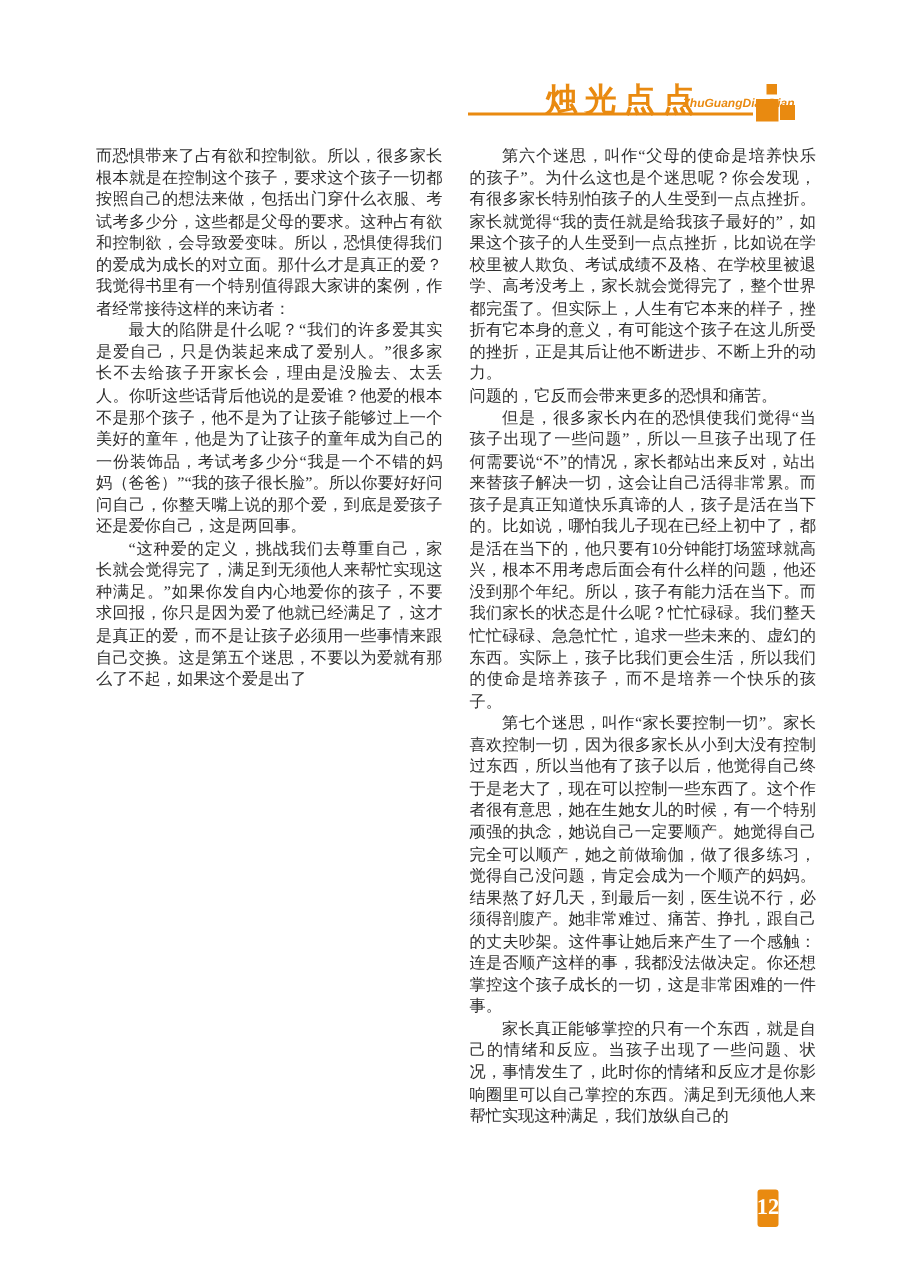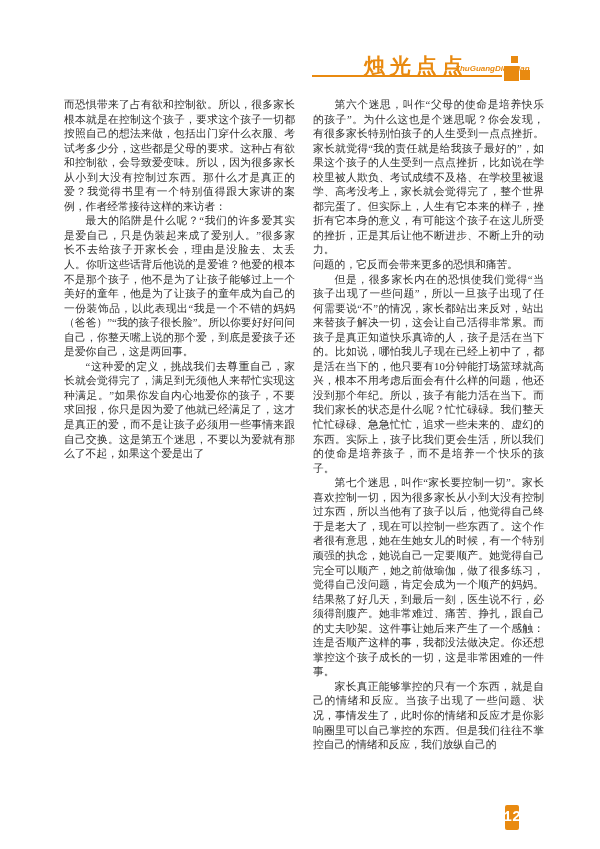--- a/index.html
+++ b/index.html
@@ -63,53 +63,52 @@
     color: var(--text, #2f2f2f);
   }
   .para.no-indent { text-indent: 0; }
 
   
   .page-number {
     position: absolute; left: 505px; top: 793px;
     width: 14px; height: 25px;
     background: var(--accent, #E98A10);
     color: #ffffff;
-    font-family: Liberation Mono, monospace;
+    font-family: Liberation Serif, serif;
     font-size: 15px; font-weight: bold;
     display: flex; align-items: center; justify-content: center;
     border-radius: 2px;
-    margin-top: 12px;
   }
 </style>
 </head>
 <body>
 
 <div class="page">
 
   <div class="header">
     <div class="logo-rule"></div>
     <span class="logo-cn">烛光点点</span>
     <span class="logo-py">ZhuGuangDianDian</span>
     <div class="logo-mark">
       <i class="sq sq1"></i>
       <i class="sq sq2"></i>
       <i class="sq sq3"></i>
     </div>
   </div>
 
   <div class="content">
     <div class="col">
-      <p class="para no-indent">而恐惧带来了占有欲和控制欲。所以，很多家长根本就是在控制这个孩子，要求这个孩子一切都按照自己的想法来做，包括出门穿什么衣服、考试考多少分，这些都是父母的要求。这种占有欲和控制欲，会导致爱变味。所以，因为很多家长从小到大没有控制过东西。那什么才是真正的爱？我觉得书里有一个特别值得跟大家讲的案例，作者经常接待这样的来访者：</p>
-      <p class="para">最大的陷阱是什么呢？“我们的许多爱其实是爱自己，只是伪装起来成了爱别人。”很多家长不去给孩子开家长会，理由是没脸去、太丢人。你听这些话背后他说的是爱谁？他爱的根本不是那个孩子，他不是为了让孩子能够过上一个美好的童年，他是为了让孩子的童年成为自己的一份装饰品，以此表现出“我是一个不错的妈妈（爸爸）”“我的孩子很长脸”。所以你要好好问问自己，你整天嘴上说的那个爱，到底是爱孩子还是爱你自己，这是两回事。</p>
+      <p class="para no-indent">而恐惧带来了占有欲和控制欲。所以，很多家长根本就是在控制这个孩子，要求这个孩子一切都按照自己的想法来做，包括出门穿什么衣服、考试考多少分，这些都是父母的要求。这种占有欲和控制欲，会导致爱变味。所以，恐惧使得我们的爱成为成长的对立面。那什么才是真正的爱？我觉得书里有一个特别值得跟大家讲的案例，作者经常接待这样的来访者：</p>
+      <p class="para">最大的陷阱是什么呢？“我们的许多爱其实是爱自己，只是伪装起来成了爱别人。”很多家长不去给孩子开家长会，理由是没脸去、太丢人。你听这些话背后他说的是爱谁？他爱的根本不是那个孩子，他不是为了让孩子能够过上一个美好的童年，他是为了让孩子的童年成为自己的一份装饰品，考试考多少分“我是一个不错的妈妈（爸爸）”“我的孩子很长脸”。所以你要好好问问自己，你整天嘴上说的那个爱，到底是爱孩子还是爱你自己，这是两回事。</p>
       <p class="para">“这种爱的定义，挑战我们去尊重自己，家长就会觉得完了，满足到无须他人来帮忙实现这种满足。”如果你发自内心地爱你的孩子，不要求回报，你只是因为爱了他就已经满足了，这才是真正的爱，而不是让孩子必须用一些事情来跟自己交换。这是第五个迷思，不要以为爱就有那么了不起，如果这个爱是出了</p>
     </div>
     <div class="col">
       <p class="para">第六个迷思，叫作“父母的使命是培养快乐的孩子”。为什么这也是个迷思呢？你会发现，有很多家长特别怕孩子的人生受到一点点挫折。家长就觉得“我的责任就是给我孩子最好的”，如果这个孩子的人生受到一点点挫折，比如说在学校里被人欺负、考试成绩不及格、在学校里被退学、高考没考上，家长就会觉得完了，整个世界都完蛋了。但实际上，人生有它本来的样子，挫折有它本身的意义，有可能这个孩子在这儿所受的挫折，正是其后让他不断进步、不断上升的动力。</p>
       <p class="para no-indent">问题的，它反而会带来更多的恐惧和痛苦。</p>
       <p class="para">但是，很多家长内在的恐惧使我们觉得“当孩子出现了一些问题”，所以一旦孩子出现了任何需要说“不”的情况，家长都站出来反对，站出来替孩子解决一切，这会让自己活得非常累。而孩子是真正知道快乐真谛的人，孩子是活在当下的。比如说，哪怕我儿子现在已经上初中了，都是活在当下的，他只要有10分钟能打场篮球就高兴，根本不用考虑后面会有什么样的问题，他还没到那个年纪。所以，孩子有能力活在当下。而我们家长的状态是什么呢？忙忙碌碌。我们整天忙忙碌碌、急急忙忙，追求一些未来的、虚幻的东西。实际上，孩子比我们更会生活，所以我们的使命是培养孩子，而不是培养一个快乐的孩子。</p>
       <p class="para">第七个迷思，叫作“家长要控制一切”。家长喜欢控制一切，因为很多家长从小到大没有控制过东西，所以当他有了孩子以后，他觉得自己终于是老大了，现在可以控制一些东西了。这个作者很有意思，她在生她女儿的时候，有一个特别顽强的执念，她说自己一定要顺产。她觉得自己完全可以顺产，她之前做瑜伽，做了很多练习，觉得自己没问题，肯定会成为一个顺产的妈妈。结果熬了好几天，到最后一刻，医生说不行，必须得剖腹产。她非常难过、痛苦、挣扎，跟自己的丈夫吵架。这件事让她后来产生了一个感触：连是否顺产这样的事，我都没法做决定。你还想掌控这个孩子成长的一切，这是非常困难的一件事。</p>
-      <p class="para">家长真正能够掌控的只有一个东西，就是自己的情绪和反应。当孩子出现了一些问题、状况，事情发生了，此时你的情绪和反应才是你影响圈里可以自己掌控的东西。但是我们往往不掌控自己的情绪和反应，我们放纵自己的</p>
+      <p class="para">家长真正能够掌控的只有一个东西，就是自己的情绪和反应。当孩子出现了一些问题、状况，事情发生了，此时你的情绪和反应才是你影响圈里可以自己掌控的东西。满足到无须他人来帮忙实现这种满足，我们放纵自己的</p>
     </div>
   </div>
 
   <div class="page-number">12</div>
 
 </div>
 
 </body></html>

